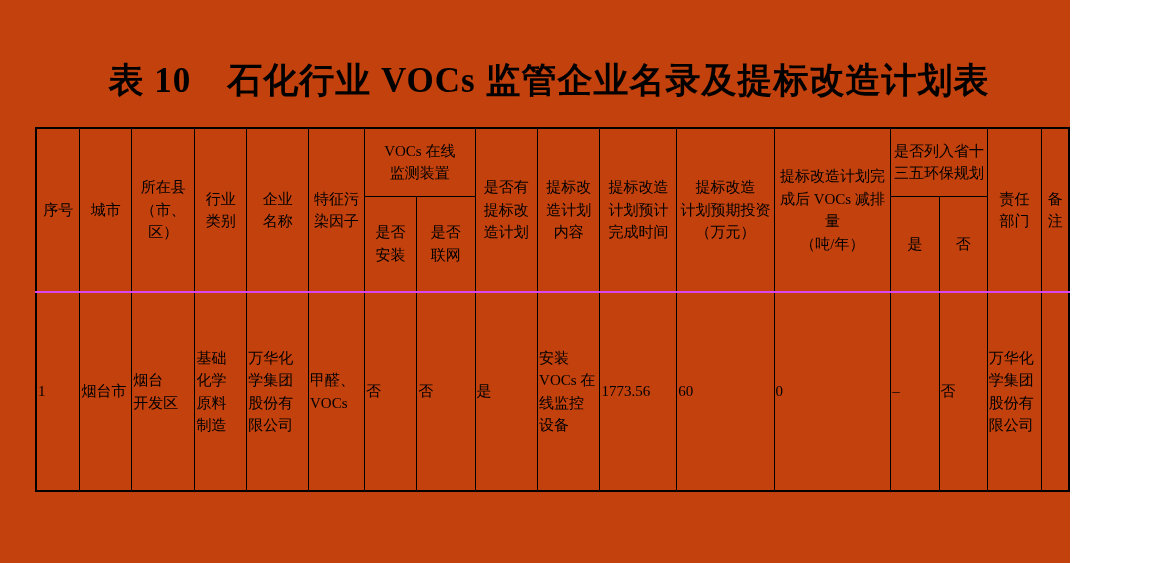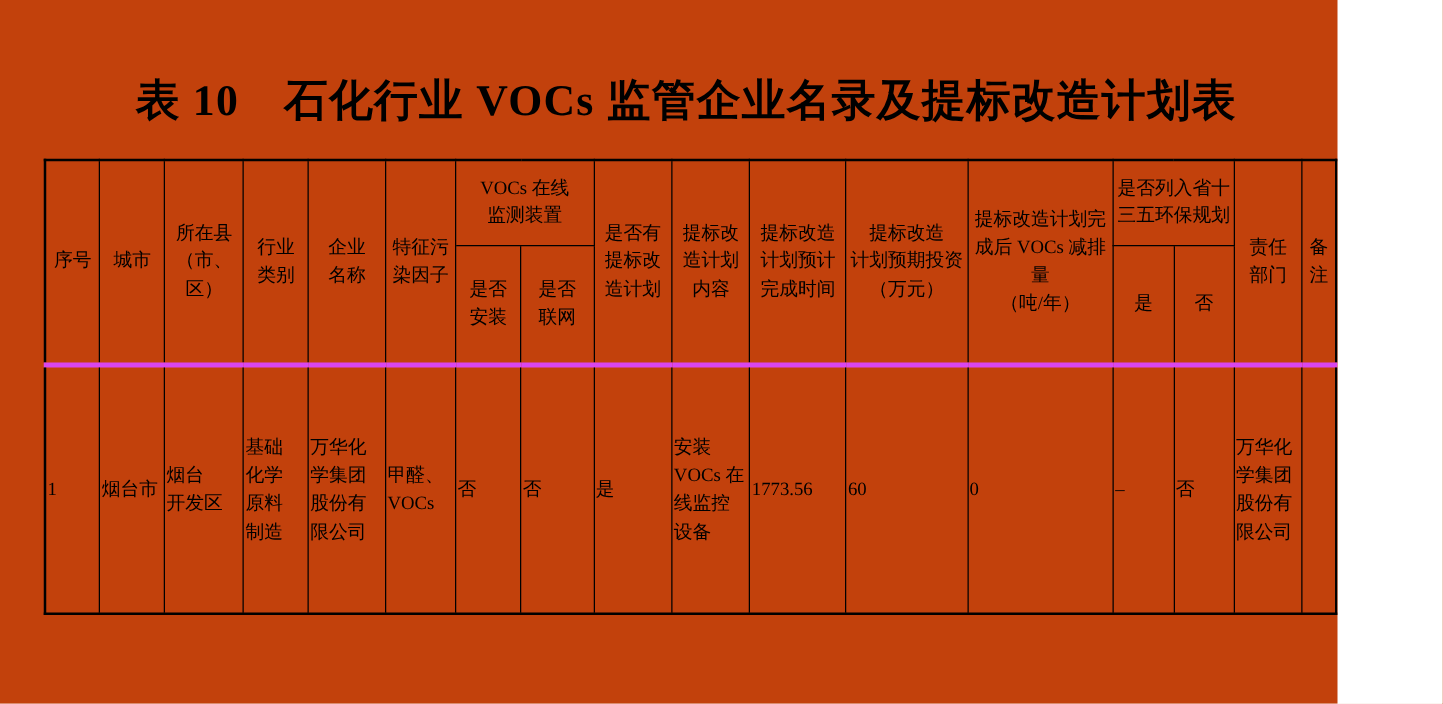--- a/index.html
+++ b/index.html
@@ -37,21 +37,21 @@
     border: 1px solid #000000;
     font-weight: normal;
     font-size: 15px;
     vertical-align: middle;
     padding: 1px;
     white-space: pre-line;
     line-height: 1.5;
     overflow: hidden;
   }
   table.report tbody td {
-    border-top: 4px solid #d946ef;
+    border-top: 2px solid #d946ef;
   }
   tr.hdr-top { height: 68px; }
   tr.hdr-sub { height: 96px; }
   tr.data-row { height: 199px; }
 </style>
 </head>
 <body>
 
 <div class="page">
 

